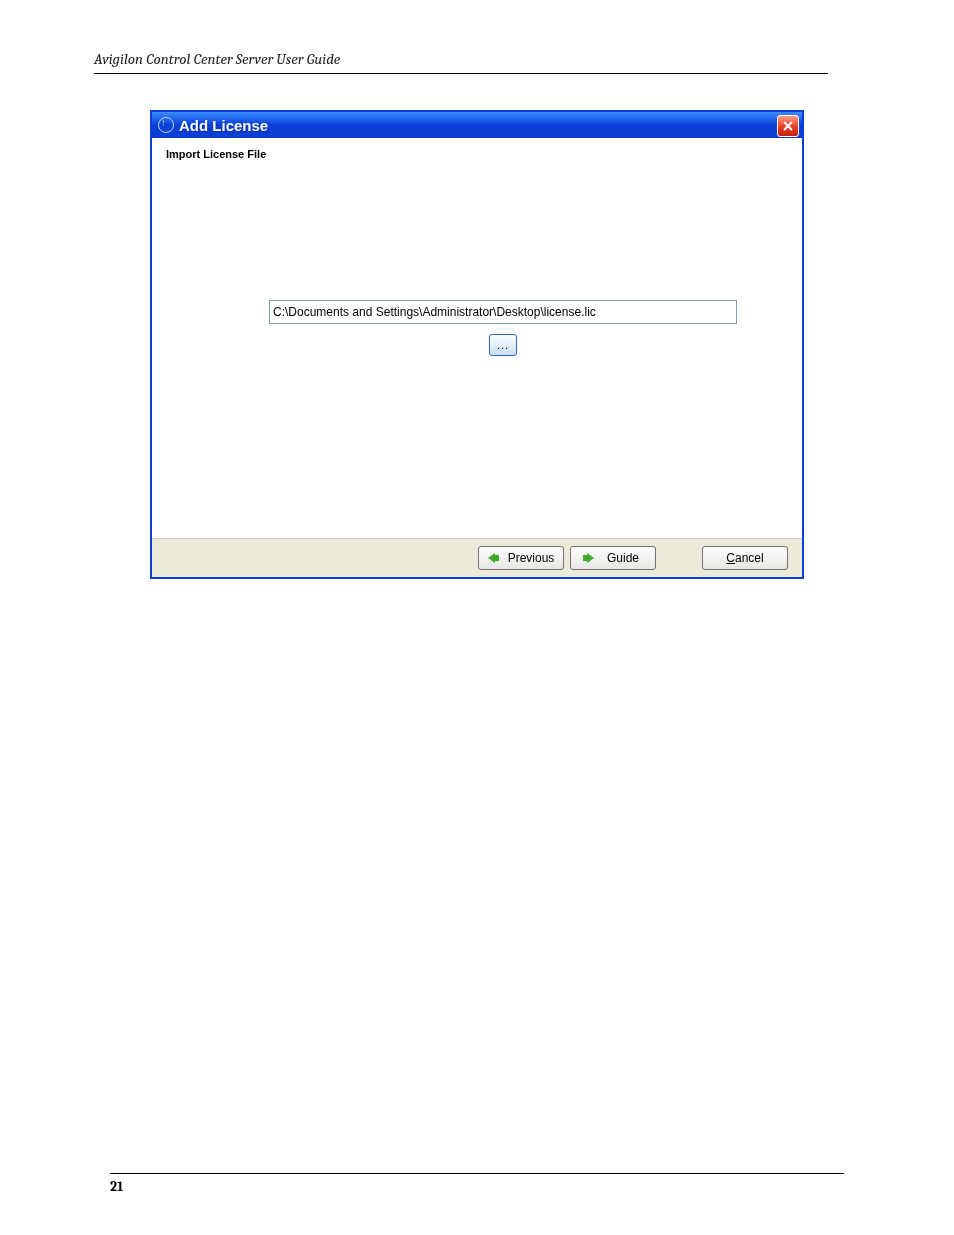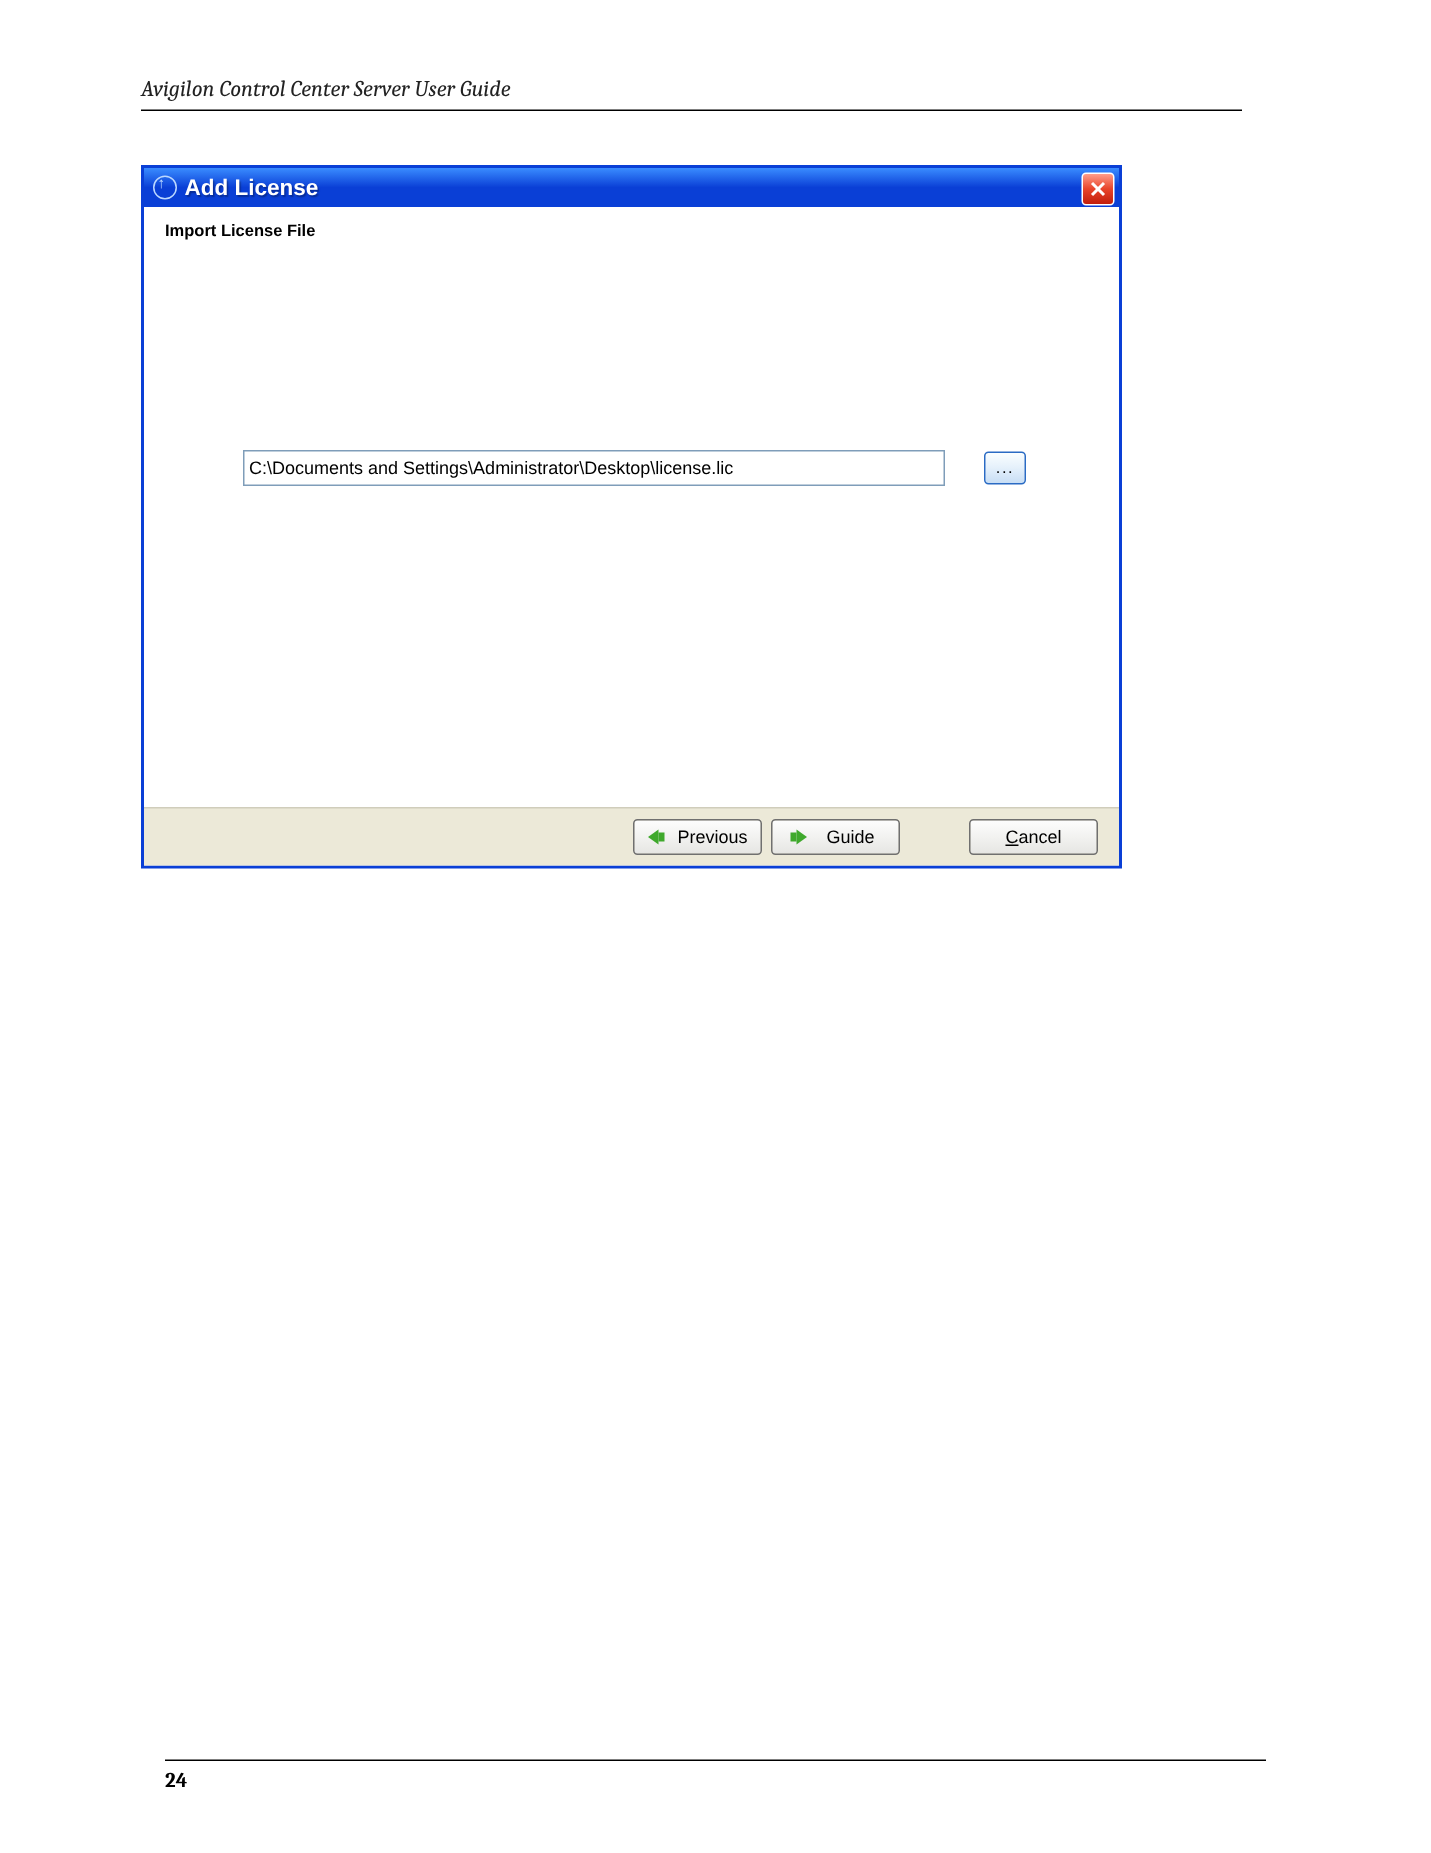--- a/index.html
+++ b/index.html
@@ -21,20 +21,21 @@
     font-style: italic;
     font-family: Cambria, "Times New Roman", serif;
     font-size: 15px;
     color: #222;
     padding-bottom: 5px;
     border-bottom: 1px solid #000;
     margin-bottom: 36px;
   }
   .dialog {
     width: 650px;
+    margin-left: 56px;
     border: 2px solid #0a3fd6;
     background: #fff;
     box-shadow: 0 0 0 rgba(0,0,0,0);
   }
   .titlebar {
     height: 26px;
     background: linear-gradient(to bottom, #3a8cff 0%, #0a3fd6 50%, #0a3fd6 100%);
     display: flex;
     align-items: center;
     padding: 0 4px;
@@ -95,21 +96,22 @@
   .instruction {
     font-size: 12.5px;
     color: #000;
     margin-left: 52px;
     margin-bottom: 8px;
   }
   .path-row {
     display: flex;
     align-items: center;
     margin-left: 52px;
-    gap: 26px;
+    gap: 10px;
+    flex-direction: column;
   }
   .path-input {
     width: 460px;
     height: 20px;
     border: 1px solid #7f9db9;
     font-size: 12px;
     padding: 1px 3px;
     font-family: Tahoma, Arial, sans-serif;
   }
   .browse-btn {
@@ -228,13 +230,13 @@
         <span class="arrow-right"></span>
         <span>Guide</span>
       </div>
       <div class="wiz-btn cancel-btn">
         <span><span class="u">C</span><span>ancel</span></span>
       </div>
     </div>
   </div>
 </div>
 
-<div class="footer">24</div>
+<div class="footer">21</div>
 
 </body></html>

